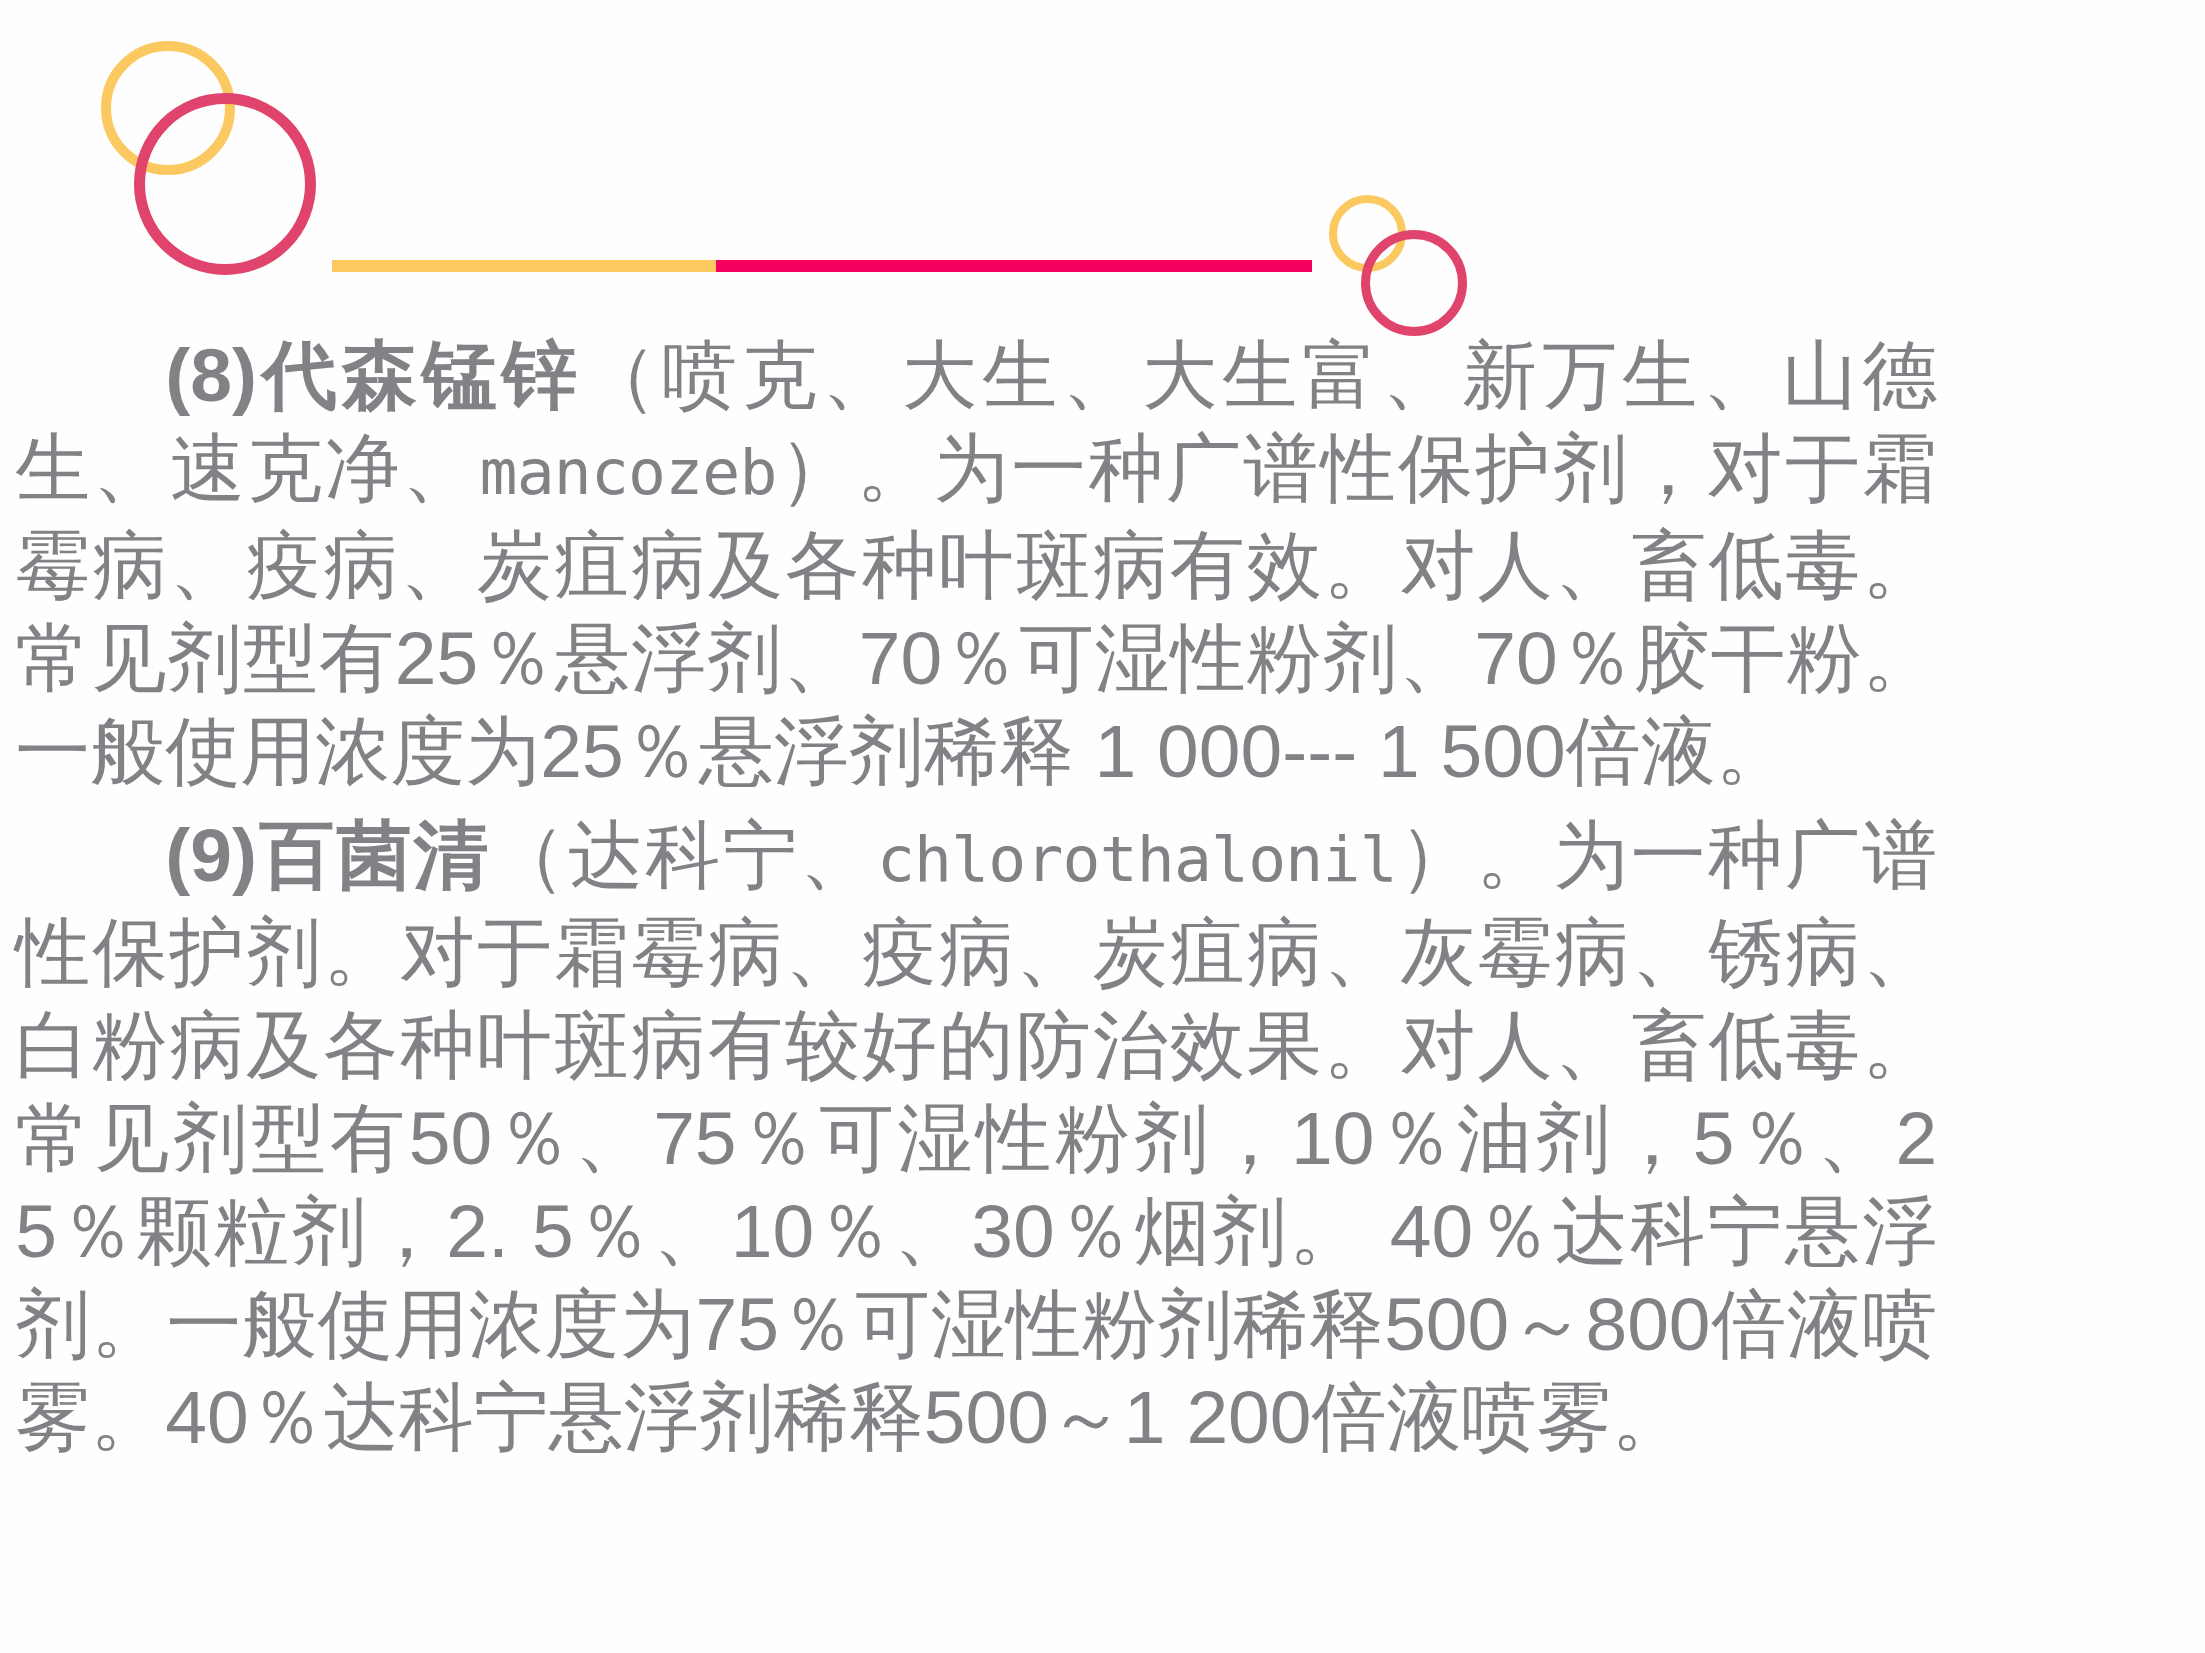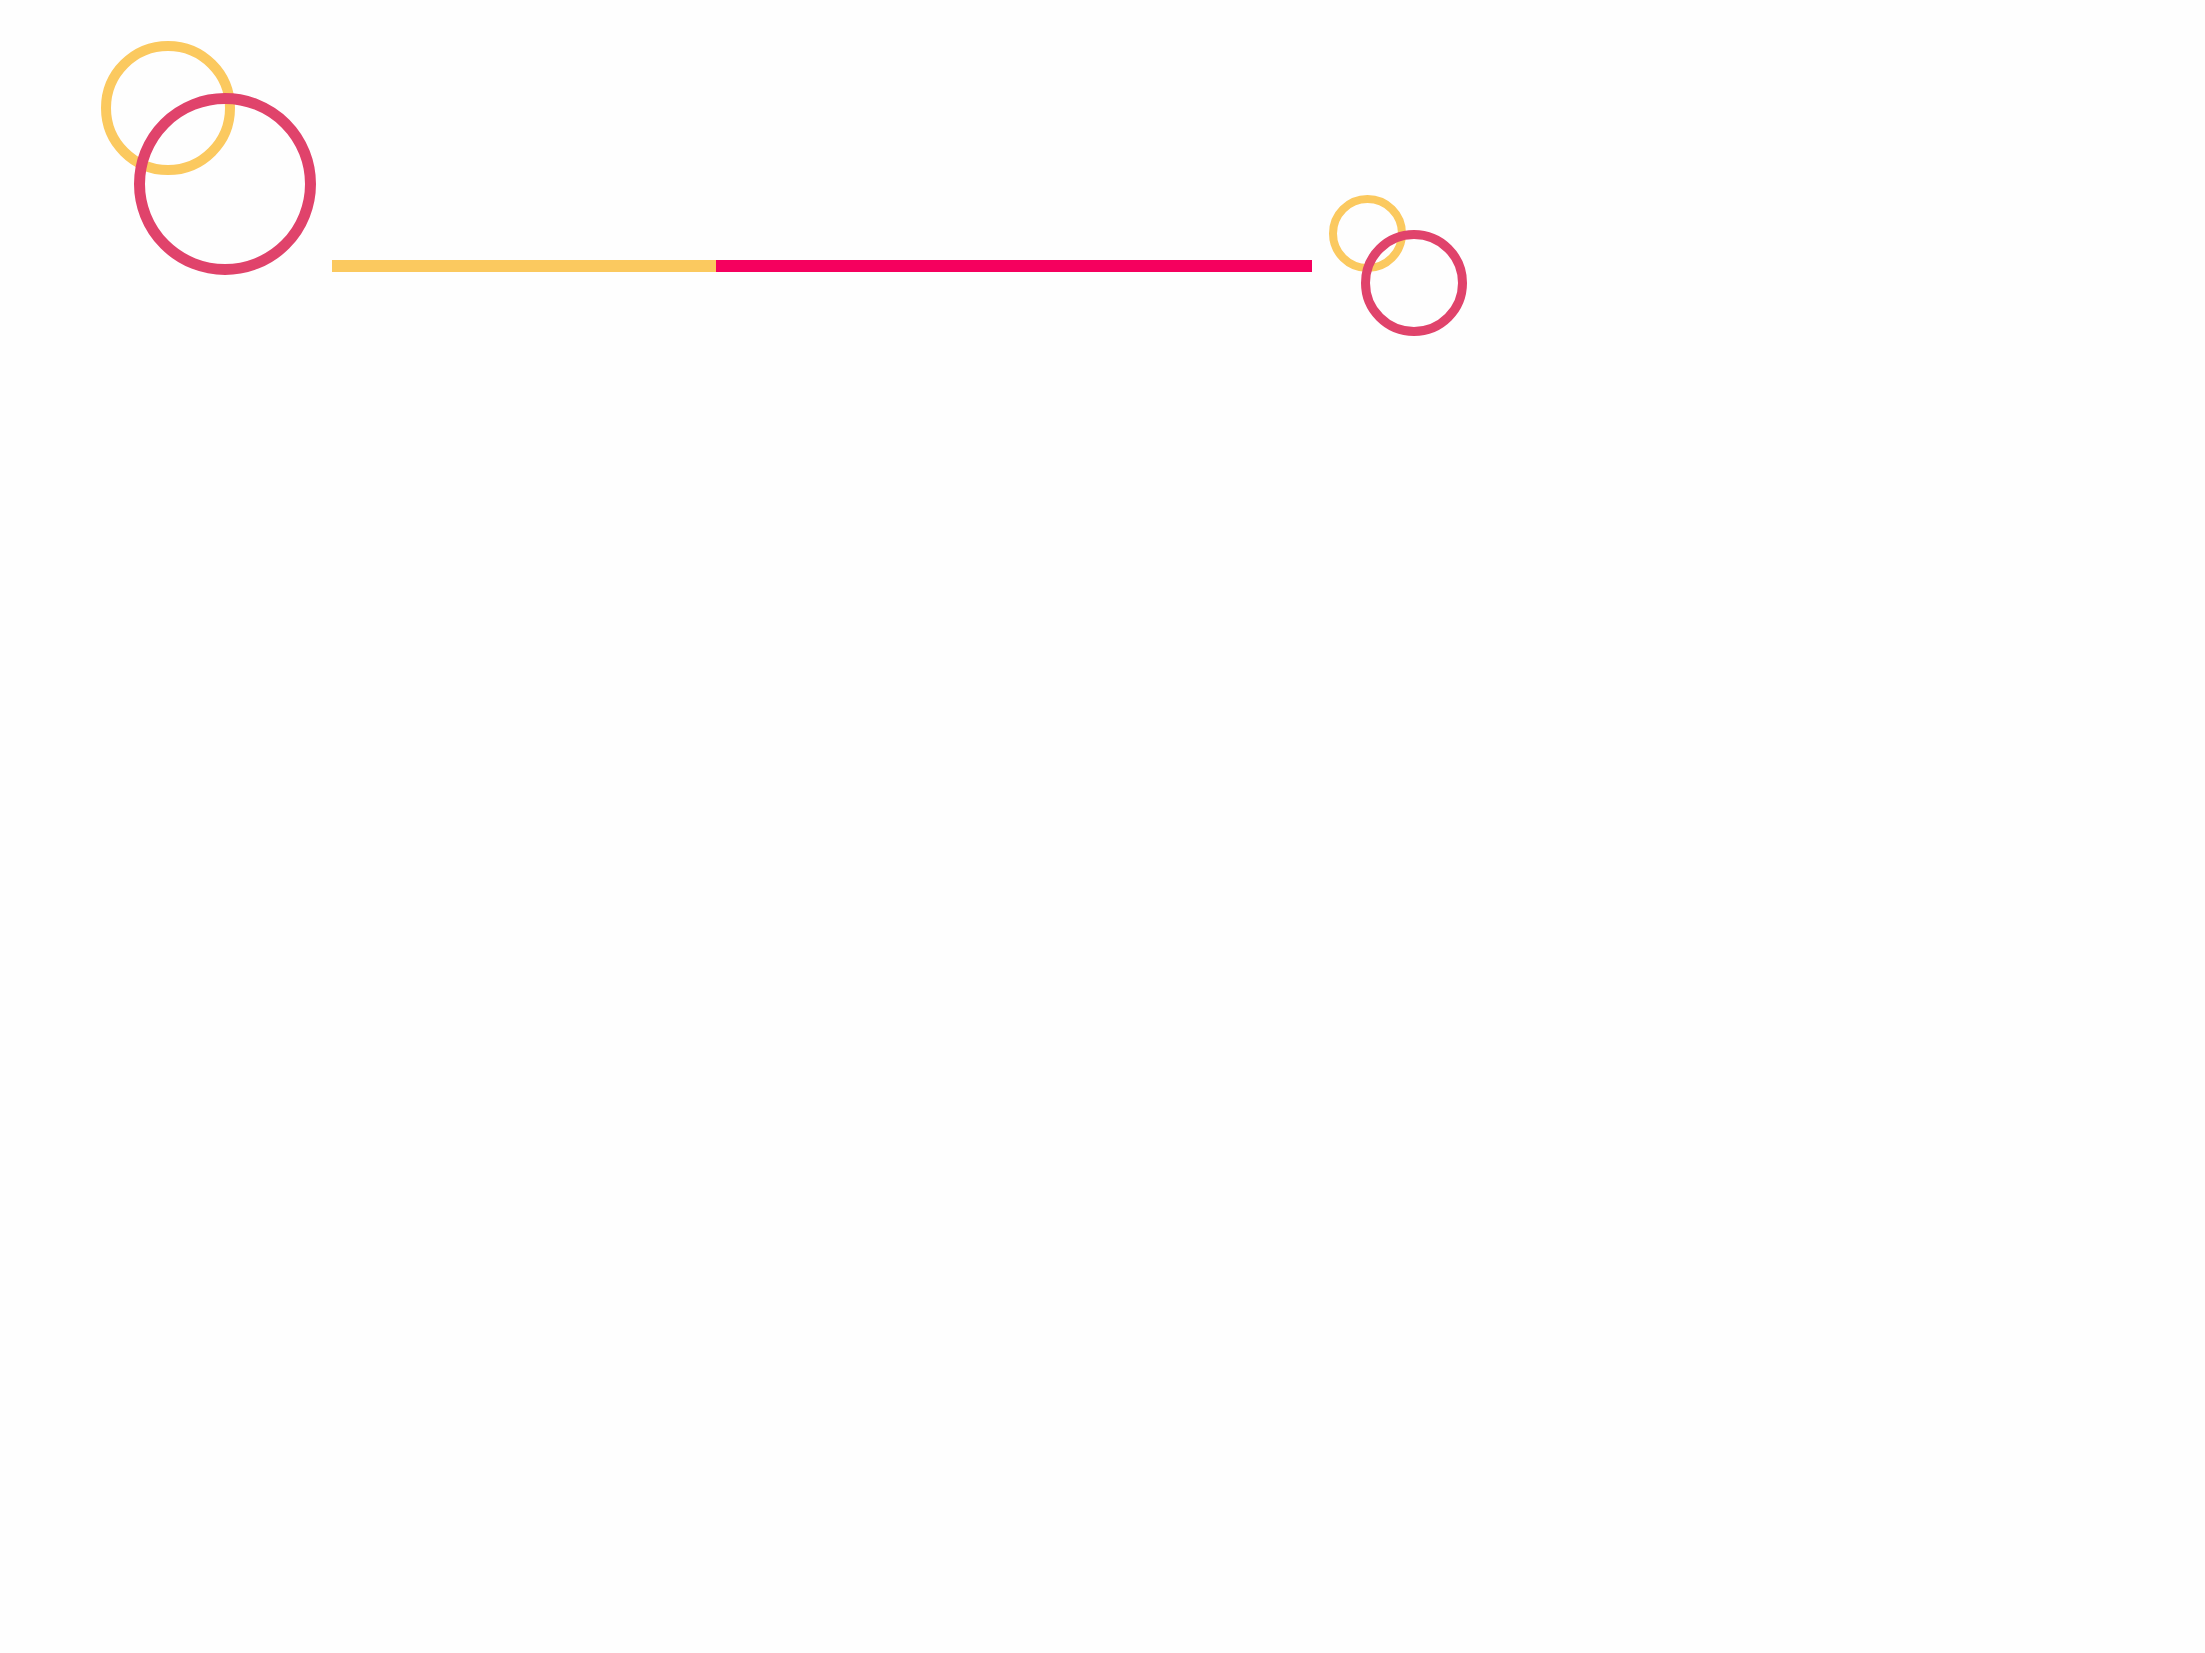--- a/index.html
+++ b/index.html
@@ -138,17 +138,19 @@
     <div class="ring ring-yellow-lg"></div>
     <div class="ring ring-pink-lg"></div>
     <div class="rule rule-yellow"></div>
     <div class="rule rule-pink"></div>
     <div class="ring ring-yellow-sm"></div>
     <div class="ring ring-pink-sm"></div>
   </div>
 
   <div class="content">
 
+    <p class="para"><span class="lead">(8)代森锰锌</span><span>（喷克、大生、大生富、新万生、山德生、速克净、</span><span class="latin">mancozeb</span><span>）。为一种广谱性保护剂，对于霜霉病、疫病、炭疽病及各种叶斑病有效。对人、畜低毒。常见剂型有25％悬浮剂、70％可湿性粉剂、70％胶干粉。一般使用浓度为25％悬浮剂稀释 1 000--- 1 500倍液。</span></p>
 
+    <p class="para"><span class="lead">(9)百菌清</span><span>（达科宁、</span><span class="latin">chlorothalonil</span><span>）。为一种广谱性保护剂。对于霜霉病、疫病、炭疽病、灰霉病、锈病、白粉病及各种叶斑病有较好的防治效果。对人、畜低毒。常见剂型有50％、75％可湿性粉剂，10％油剂，5％、25％颗粒剂，2. 5％、10％、30％烟剂。 40％达科宁悬浮剂。一般使用浓度为75％可湿性粉剂稀释500～800倍液喷雾。40％达科宁悬浮剂稀释500～1 200倍液喷雾。</span></p>
 
   </div>
 </div>
 
 
 </body></html>

